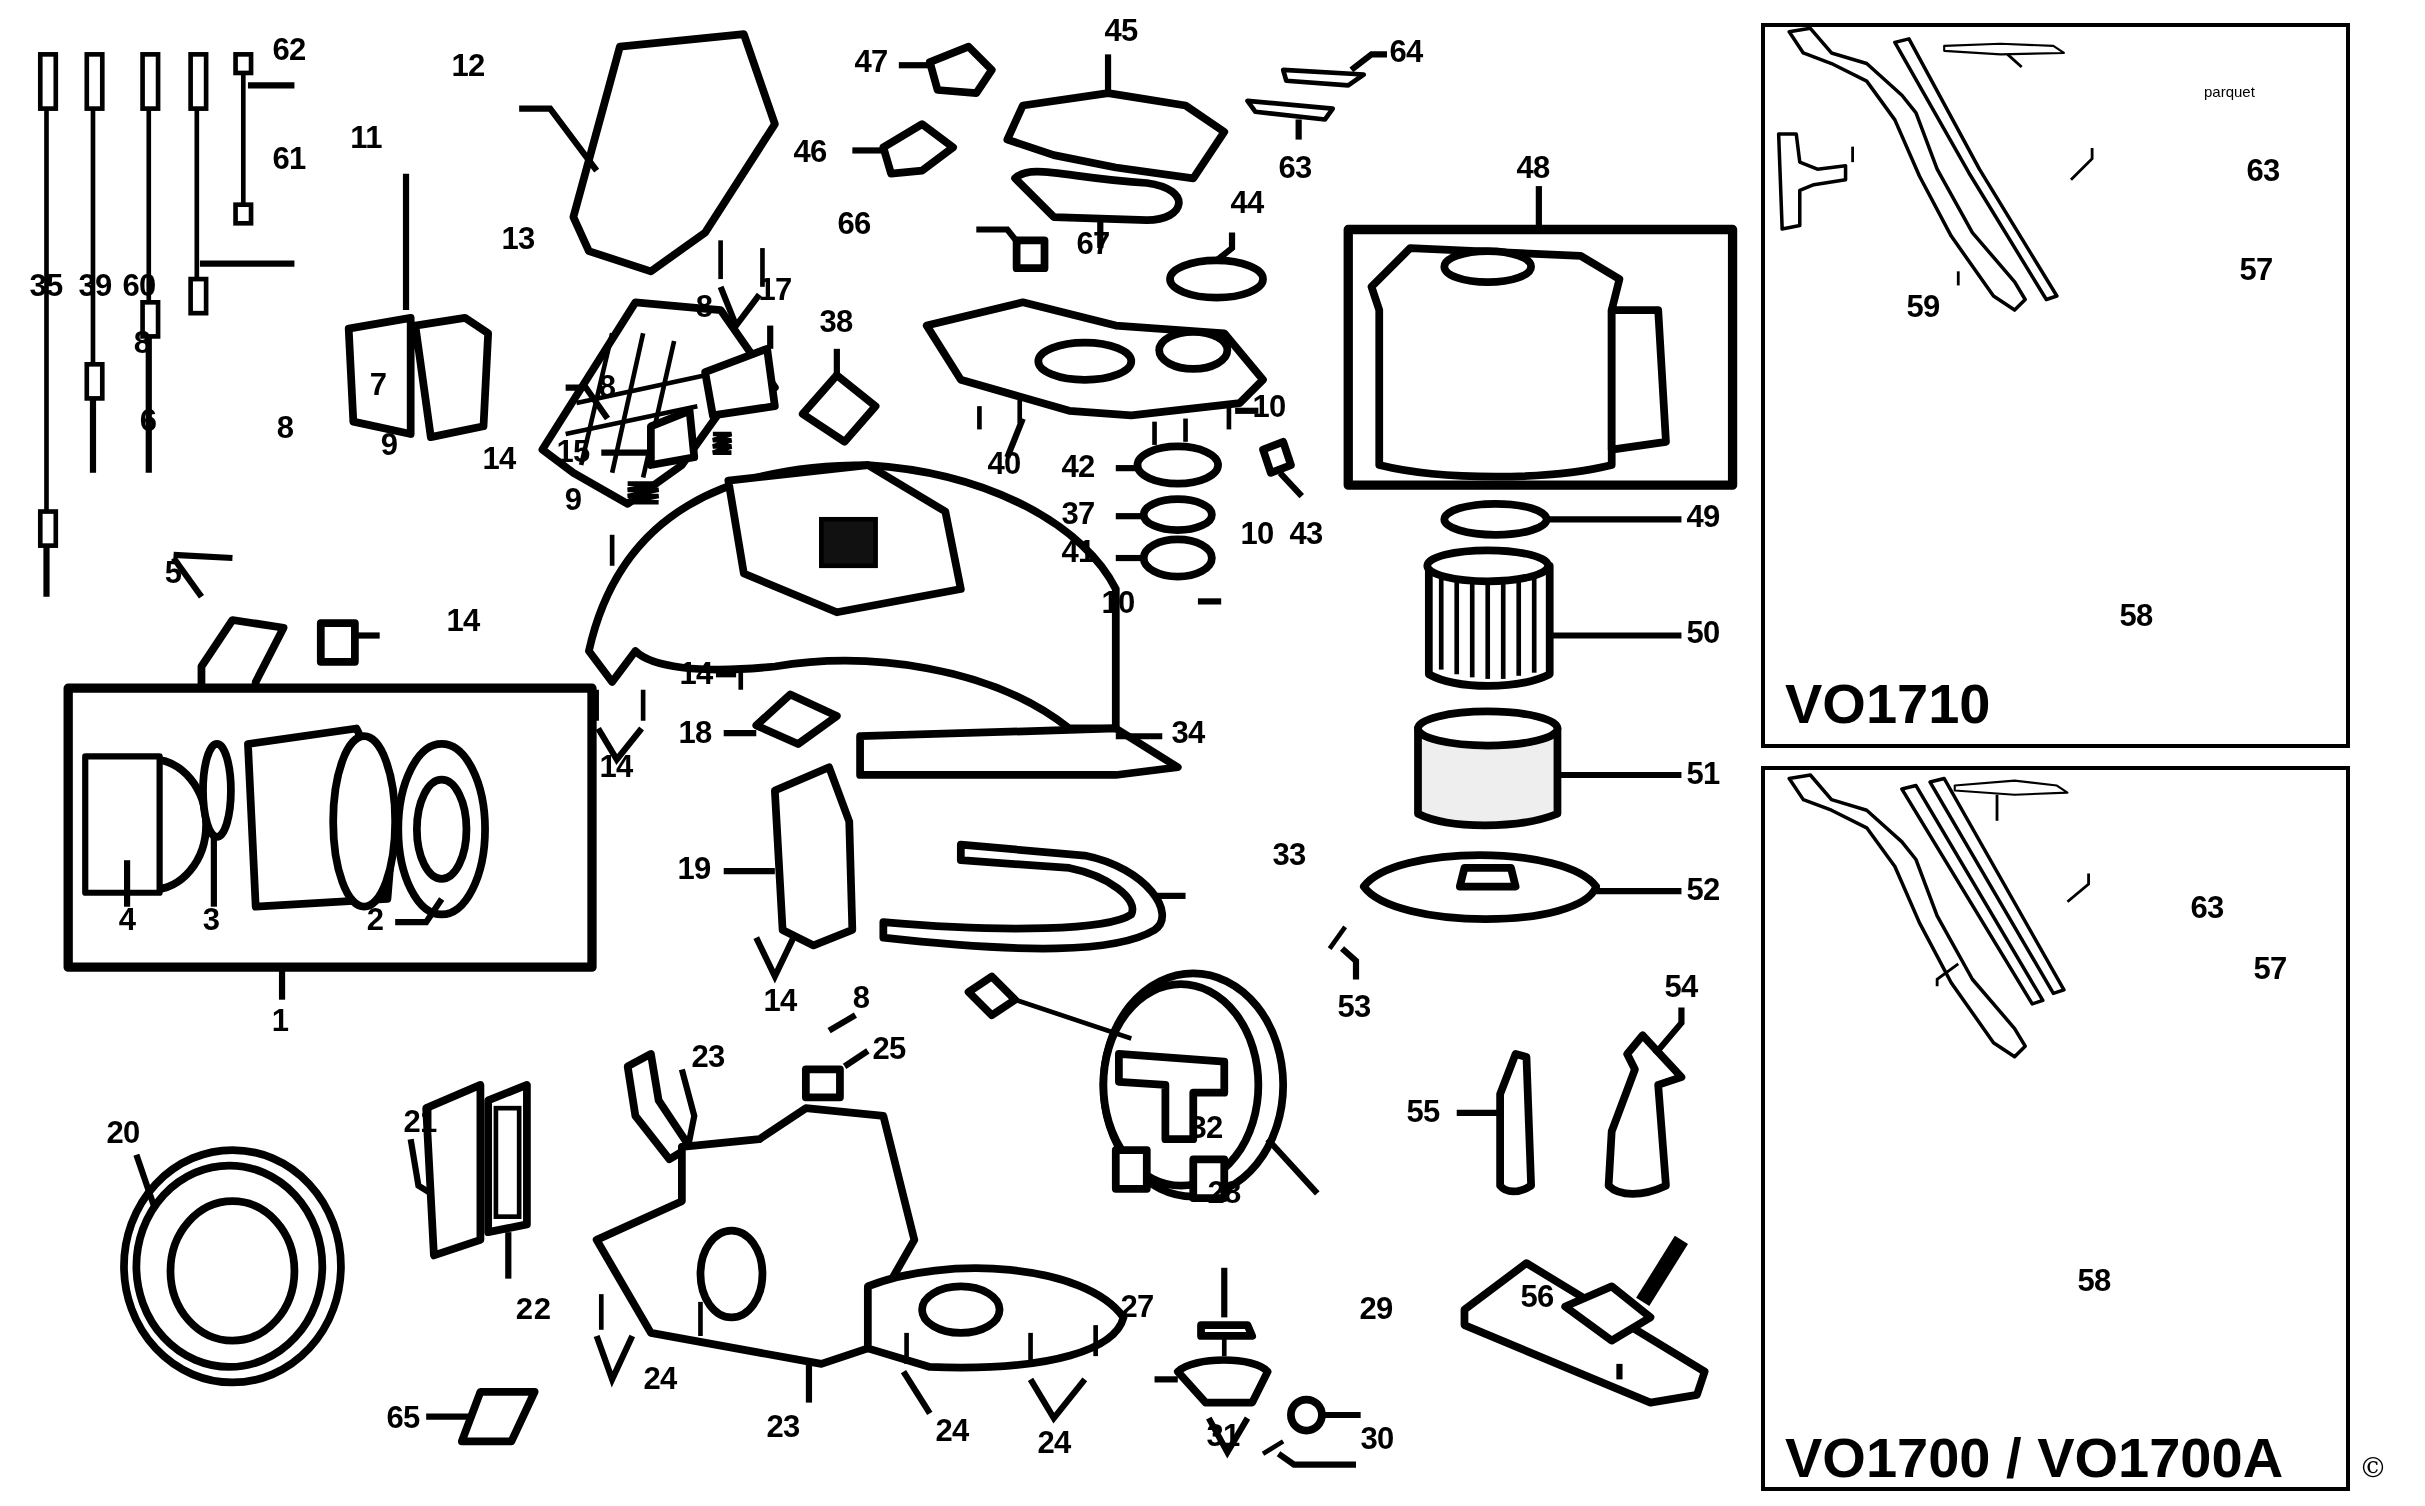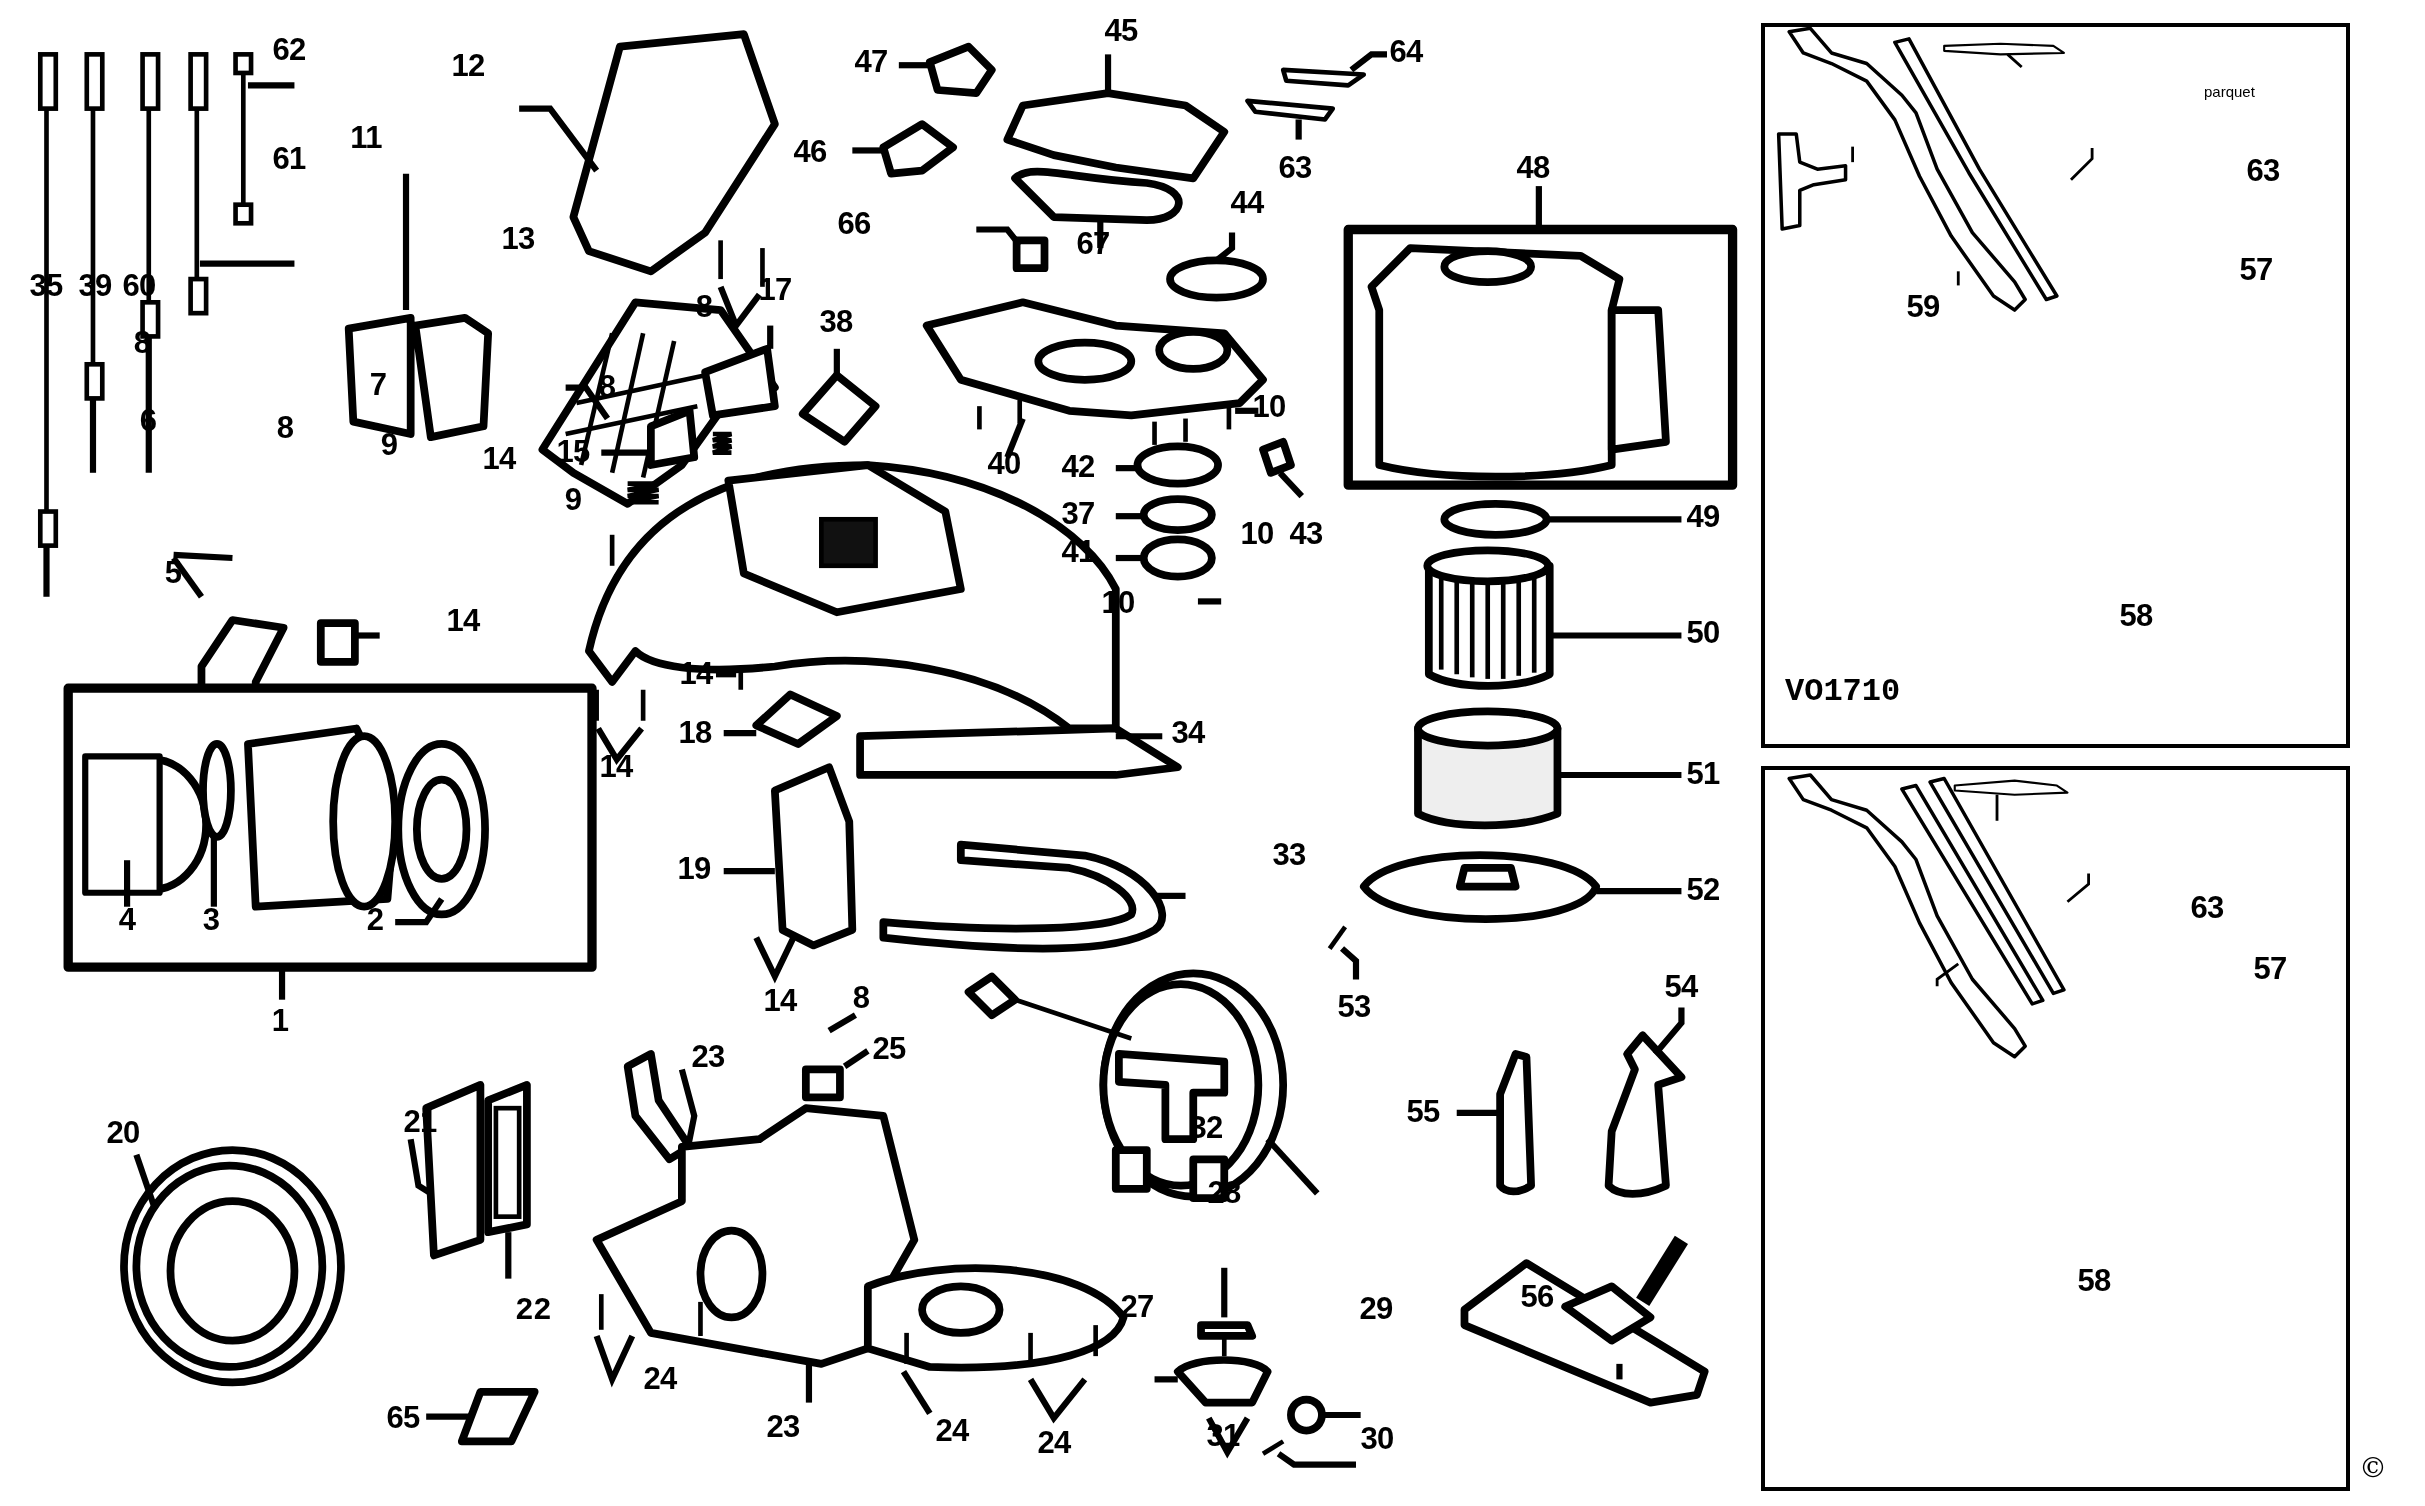--- a/index.html
+++ b/index.html
@@ -8,22 +8,22 @@
   #stage { position: absolute; left: 0; top: 0; width: 2426px; height: 1507px; }
   svg { position: absolute; left: 0; top: 0; }
   .part { fill: #ffffff; stroke: #000; stroke-width: 5; stroke-linejoin: round; }
   .thin { fill: none; stroke: #000; stroke-width: 3; }
   .lead { fill: none; stroke: #000; stroke-width: 4; }
   .dark { fill: #111; stroke: #000; stroke-width: 3; }
   .label { position: absolute; font-family: "Liberation Sans", sans-serif;
            font-weight: bold; font-size: 31px; line-height: 1; color: #000;
            transform: translate(-50%, -50%); white-space: nowrap;
            letter-spacing: -0.7px; }
-  .boxlabel { position: absolute; font-family: Liberation Mono, monospace;
-              font-weight: bold; font-size: 32px; line-height: 1; color: #000; }
+  .boxlabel { position: absolute; font-family: Liberation Sans, sans-serif;
+              font-weight: bold; font-size: 56px; line-height: 1; color: #000; }
   .frame { position: absolute; border: 4.2px solid #000; box-sizing: border-box; }
   .copyright { position: absolute; font-family: "DejaVu Serif", serif;
                font-size: 28px; line-height: 1; }
   .smalltext { position: absolute; font-family: "Liberation Sans", sans-serif;
                font-size: 15px; }
 </style>
 </head>
 <body>
 
 <div id="stage">
@@ -310,20 +310,21 @@
     <line class="lead" x1="2835" y1="1128" x2="2835" y2="1165"></line>
     <polyline class="lead" points="2965,1240 2965,1255 2935,1280"></polyline>
     <polyline class="lead" points="2750,1400 2750,1390 2780,1368"></polyline>
   </g>
     </svg>
 
 <div class="frame" style="left:1761px;top:22.5px;width:589px;height:725px;"></div>
 <div class="frame" style="left:1761px;top:766px;width:589px;height:725px;"></div>
 
 <div class="boxlabel" style="left:1785px;top:676px;">VO1710</div>
+<div class="boxlabel" style="left:1785px;top:1430px;">VO1700 / VO1700A</div>
 <div class="smalltext" style="left:2204px;top:83px;">parquet</div>
 <div class="copyright" style="left:2359px;top:1454px;">©</div>
 
 <div class="label" style="left:46px;top:285px;">35</div>
 <div class="label" style="left:95px;top:285px;">39</div>
 <div class="label" style="left:139px;top:285px;">60</div>
 <div class="label" style="left:289px;top:158px;">61</div>
 <div class="label" style="left:289px;top:49px;">62</div>
 <div class="label" style="left:366px;top:137px;">11</div>
 <div class="label" style="left:468px;top:65px;">12</div>

